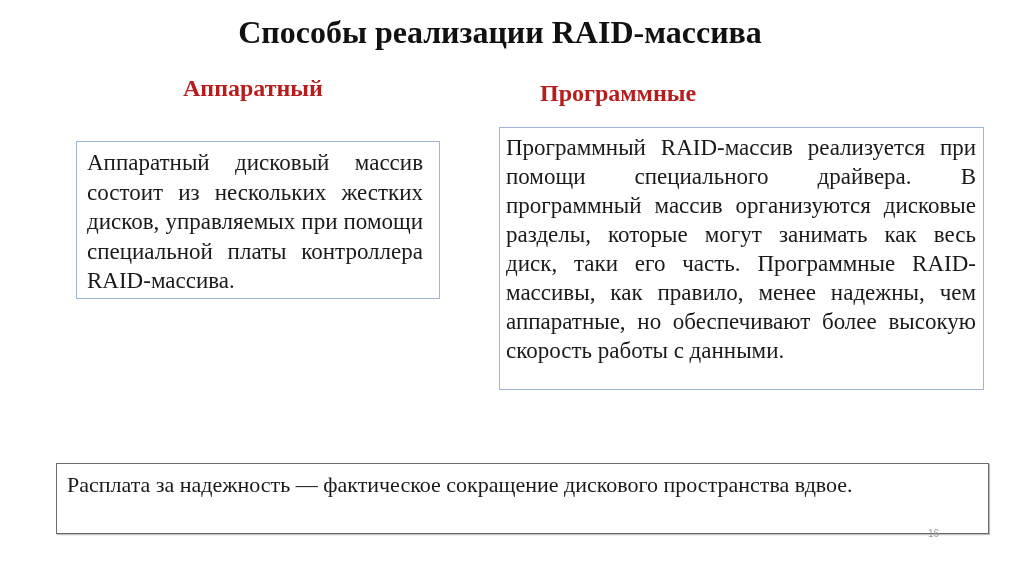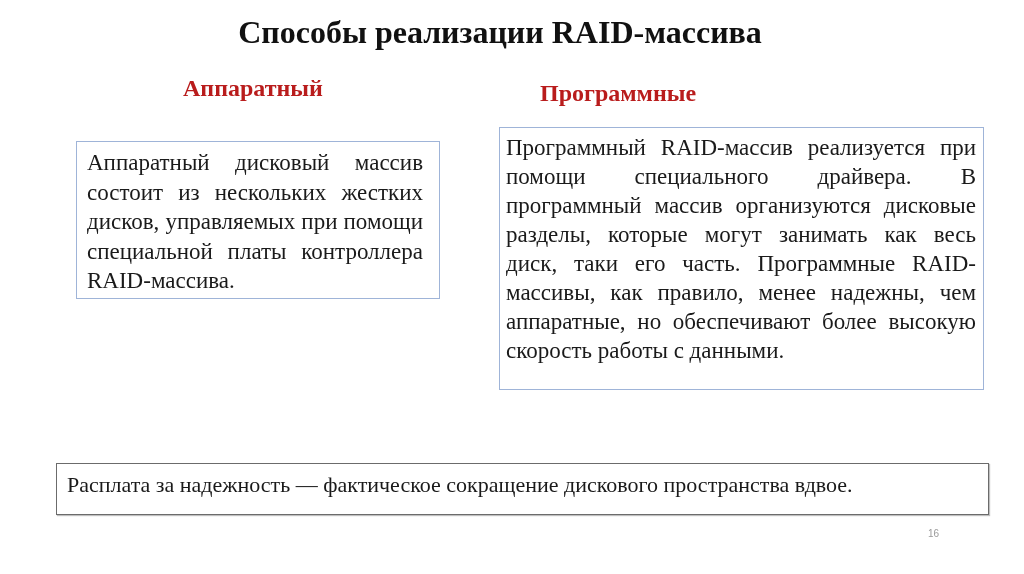--- a/index.html
+++ b/index.html
@@ -18,21 +18,21 @@
   .heading.right { left: 540px; top: 80px; }
   .box {
     position: absolute; box-sizing: border-box; background: #fff;
     border: 1px solid #9fb4d8;
     font-size: 23px; line-height: 29.5px; text-align: justify; color: #1a1a1a;
   }
   .box p { margin: 0; }
   .box-left { left: 76px; top: 141px; width: 364px; height: 158px; padding: 6px 16px 0 10px; }
   .box-right { left: 487px; top: 127px; width: 485px; height: 263px; padding: 5px 7px 0 6px; line-height: 29px; margin-left: 12px; }
   .box-bottom {
-    left: 56px; top: 463px; width: 933px; height: 52px; border: 1.5px solid #6b6b6b;
+    left: 56px; top: 463px; width: 933px; height: 71px; border: 1.5px solid #6b6b6b;
     font-size: 22px; line-height: 32px; padding: 5px 10px 0 10px; text-align: left;
     box-shadow: 1px 1px 1px rgba(0,0,0,0.25);
   }
   .page-num {
     position: absolute; left: 928px; top: 528px; font-family: "Liberation Sans", sans-serif;
     font-size: 10px; color: #9a9a9a;
   }
 </style>
 </head>
 <body>

